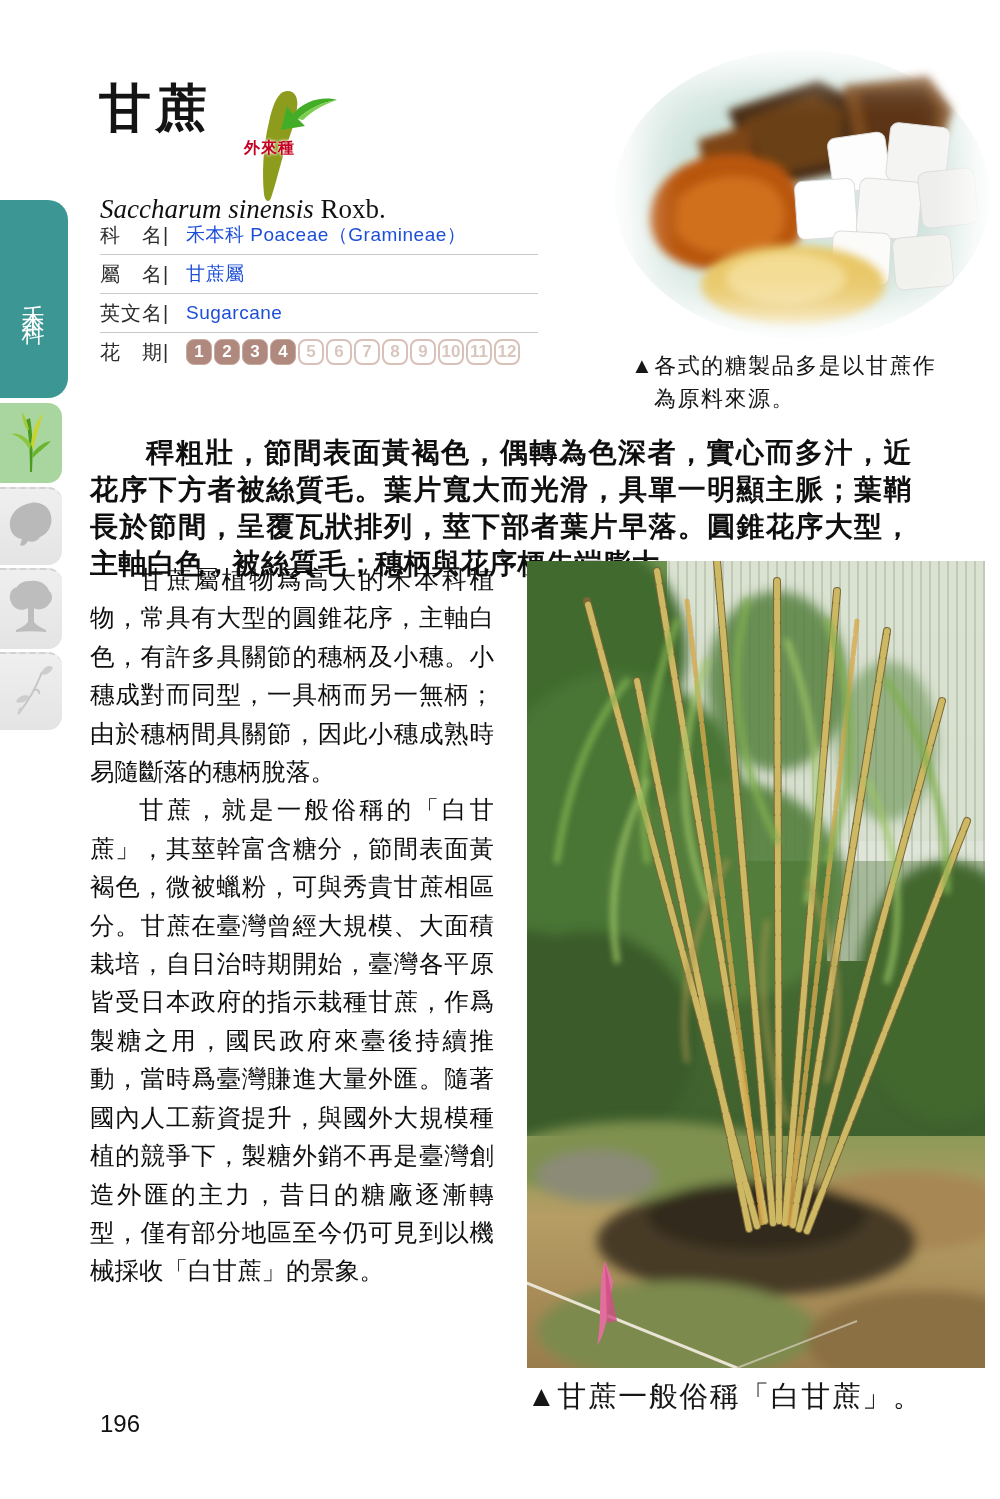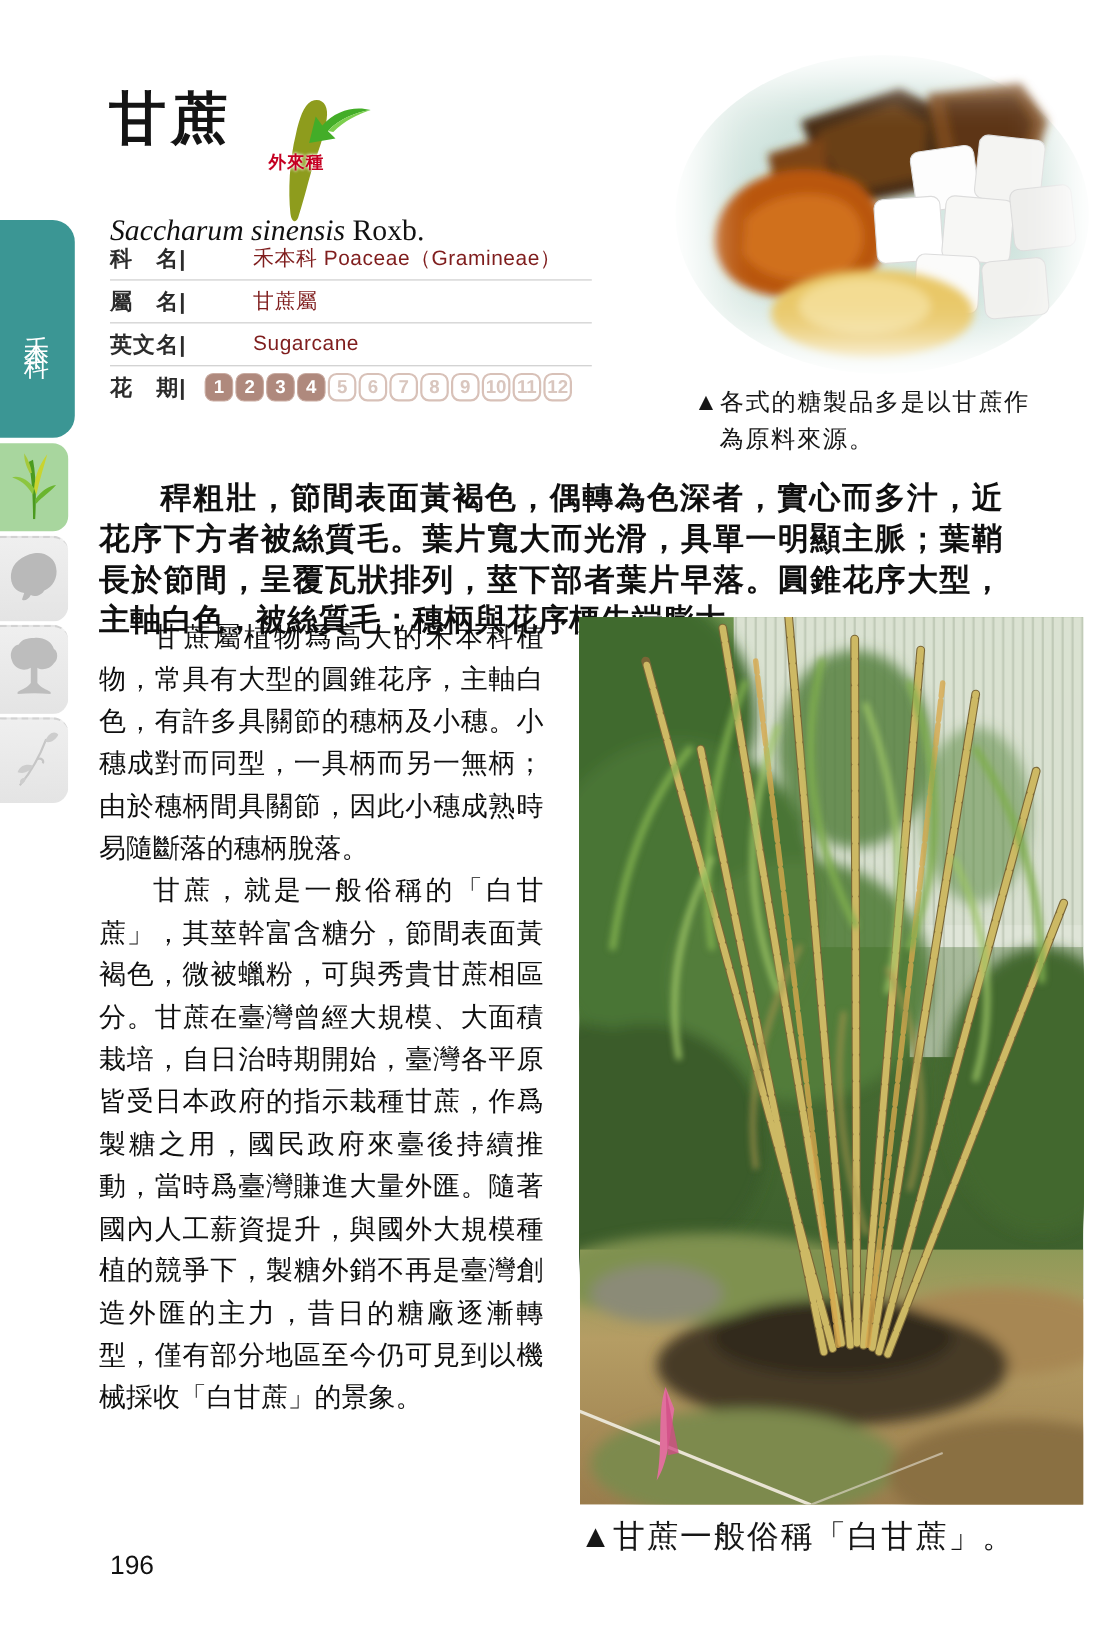--- a/index.html
+++ b/index.html
@@ -27,22 +27,22 @@
     letter-spacing:1px;text-shadow:0 0 3px #fff,0 0 3px #fff;}
   .sciname{position:absolute;left:100px;top:178px;font-family:"Liberation Serif",serif;
     font-size:27px;color:#111;margin-top:16px;}
   .sciname .binomial{font-style:italic;}
   .sciname .author{font-style:normal;}
 
   
   .info{position:absolute;left:100px;top:216px;width:438px;}
   .info-row{display:flex;align-items:center;height:38px;border-bottom:1px solid #c9c9c9;}
   .info-row.last{border-bottom:none;}
-  .info-row .lbl{flex:0 0 86px;font-size:20px;font-weight:bold;color:#2b2b2b;letter-spacing:1px;}
-  .info-row .val{font-size:19px;color:#7f1d1d;letter-spacing:.5px;margin-left:44px;}
+  .info-row .lbl{flex:0 0 86px;font-size:20px;font-weight:normal;color:#2b2b2b;letter-spacing:1px;}
+  .info-row .val{font-size:19px;color:#1d4ed8;letter-spacing:.5px;}
   .badges{display:flex;gap:2px;align-items:center;}
   .badge{width:26px;height:26px;border-radius:8px;display:flex;align-items:center;justify-content:center;
     font-size:17px;font-weight:bold;box-sizing:border-box;}
   .badge.on{background:#af897d;color:#fff;border:1px solid #c9aba1;}
   .badge.off{background:#fff;color:#d9c6be;border:2px solid #d8c1b8;}
 
   
   .description{position:absolute;left:90px;top:434px;width:822px;font-size:28px;line-height:37px;
     color:#0f0f0f;font-weight:700;text-align:justify;text-indent:2em;letter-spacing:.5px;}
 

